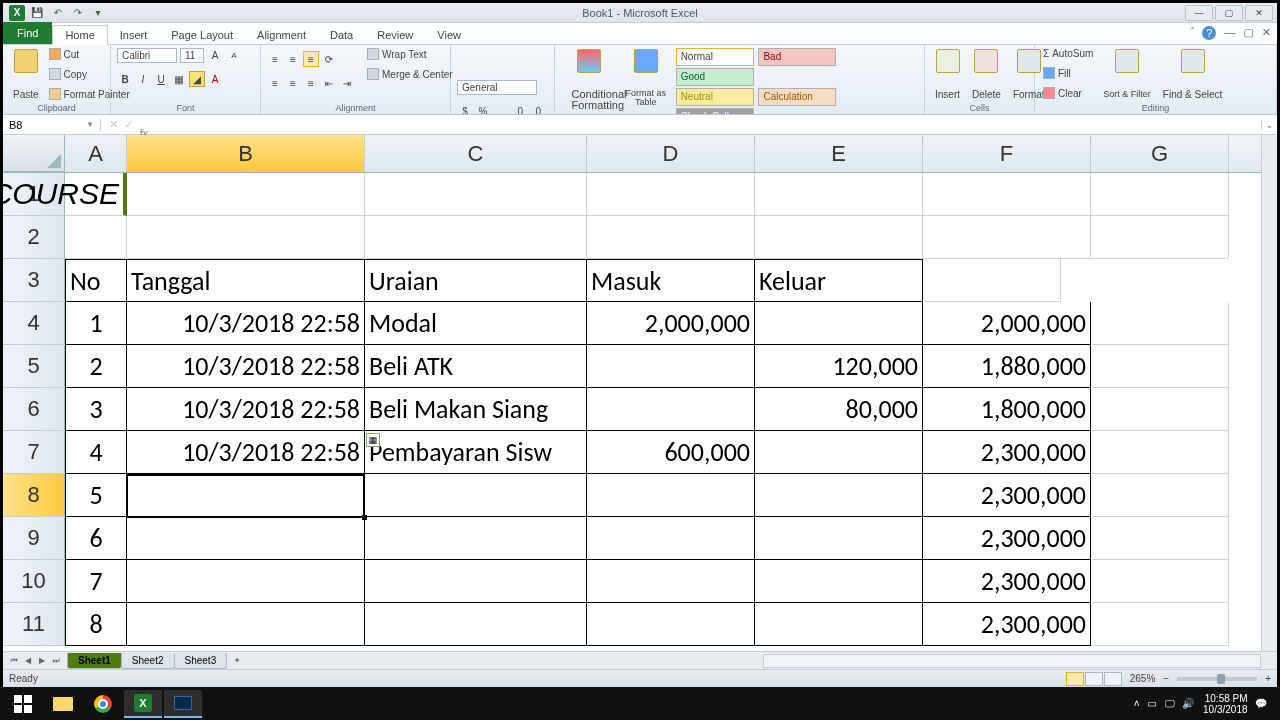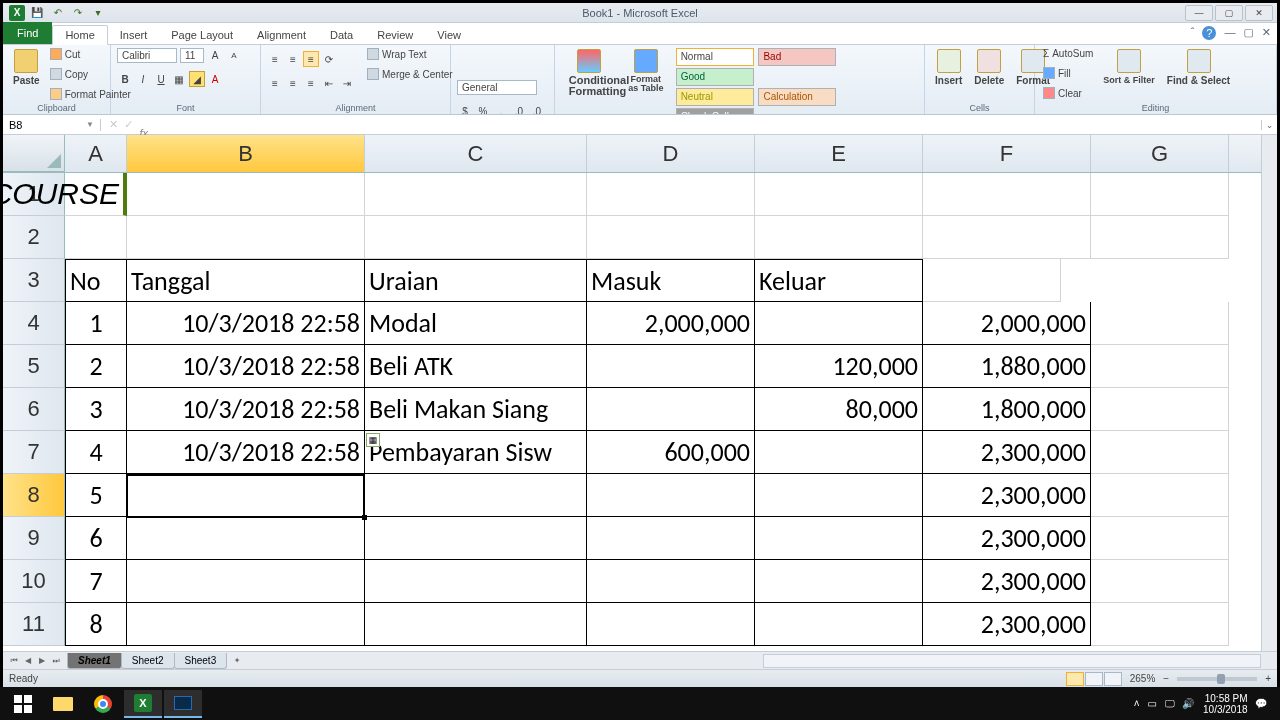--- a/index.html
+++ b/index.html
@@ -19,21 +19,21 @@
 .file-tab { background: #1e7d32; color: #fff; padding: 3px 14px; font-size: 11px; height: 22px; display: flex; align-items: center; }
 .rtab { padding: 3px 12px; font-size: 11px; color: #444; cursor: pointer; }
 .rtab.active { background: #fff; border: 1px solid #c5cdd7; border-bottom: 1px solid #fff; margin-bottom: -1px; border-radius: 2px 2px 0 0; }
 .ribbon-right { position: absolute; right: 6px; top: 3px; display: flex; gap: 8px; font-size: 11px; color: #5a6a7a; }
 
 
 .ribbon { height: 70px; background: linear-gradient(#f4f8fc,#e4ecf4); border-bottom: 1px solid #b8c8d8; display: flex; overflow: hidden; font-size: 10px; color: #444; }
 .rgroup { border-right: 1px solid #c5d5e5; padding: 2px 6px 1px 6px; display: flex; flex-direction: column; justify-content: space-between; position: relative; }
 .rgroup-label { text-align: center; font-size: 9px; color: #5a6a7a; padding-top: 1px; }
 .rgroup-body { flex: 1; display: flex; align-items: flex-start; gap: 4px; }
-.big-btn { display: flex; flex-direction: column; align-items: center; justify-content: center; gap: 2px; padding: 2px 4px; cursor: pointer; font-weight: bold; }
+.big-btn { display: flex; flex-direction: column; align-items: center; justify-content: center; gap: 16px; padding: 2px 4px; cursor: pointer; }
 .big-btn .ico { width: 24px; height: 24px; background: #f0d070; border: 1px solid #c0a040; border-radius: 2px; }
 .mini-row { display: flex; flex-direction: column; gap: 6px; }
 .mini-item { display: flex; align-items: center; gap: 3px; font-size: 10px; padding: 1px 2px; cursor: pointer; white-space: nowrap; }
 .mini-ico { width: 12px; height: 12px; background: #d0d8e0; border: 1px solid #a0b0c0; }
 .font-row { display: flex; align-items: center; gap: 3px; }
 .font-box { border: 1px solid #a8b8c8; background: #fff; padding: 1px 4px; font-size: 10px; }
 .font-name { width: 60px; }
 .font-size { width: 24px; }
 .btn-row { display: flex; gap: 2px; margin-top: 4px; }
 .tb { width: 16px; height: 16px; border: 1px solid transparent; display: flex; align-items: center; justify-content: center; font-size: 10px; cursor: pointer; }
@@ -88,21 +88,21 @@
 .fill-handle { position: absolute; width: 5px; height: 5px; background: #000; }
 .smart-tag { position: absolute; width: 14px; height: 14px; border: 1px solid #8a6; background: #fff; display: flex; align-items: center; justify-content: center; font-size: 9px; }
 
 .vscroll { position: absolute; right: 0; top: 0; bottom: 0; width: 16px; background: #e8ecf0; border-left: 1px solid #c5cdd7; }
 
 
 .sheet-bar { height: 18px; background: #e8ecf0; border-top: 1px solid #c5cdd7; display: flex; align-items: center; font-size: 10px; position: relative; }
 .sheet-nav { display: flex; gap: 0; padding: 0 4px; }
 .sheet-nav-btn { width: 14px; height: 14px; display: flex; align-items: center; justify-content: center; color: #666; cursor: pointer; font-size: 8px; }
 .sheet-tab { padding: 2px 10px; border: 1px solid #b0b8c0; border-top: none; background: #dce4ec; cursor: pointer; border-radius: 0 0 3px 3px; margin-right: -1px; }
-.sheet-tab.active { background: #737373; font-weight: bold; font-style: italic; }
+.sheet-tab.active { background: #4d7c0f; font-weight: bold; }
 .hscroll-track { position: absolute; right: 16px; left: 760px; top: 2px; height: 14px; background: #f0f4f8; border: 1px solid #c5cdd7; }
 
 
 .status { height: 18px; background: linear-gradient(#e8ecf0,#d8e0e8); border-top: 1px solid #c5cdd7; display: flex; align-items: center; justify-content: space-between; padding: 0 6px; font-size: 10px; color: #444; }
 .status-right { display: flex; align-items: center; gap: 8px; }
 .view-btns { display: flex; gap: 1px; }
 .view-btn { width: 18px; height: 14px; border: 1px solid #a8b8c8; background: #f0f4f8; }
 .view-btn.active { background: #fde8b0; border-color: #f0b030; }
 .zoom-slider { width: 80px; height: 4px; background: #c0c8d0; position: relative; }
 .zoom-thumb { position: absolute; top: -3px; left: 40px; width: 8px; height: 10px; background: #90a0b0; border-radius: 2px; }

